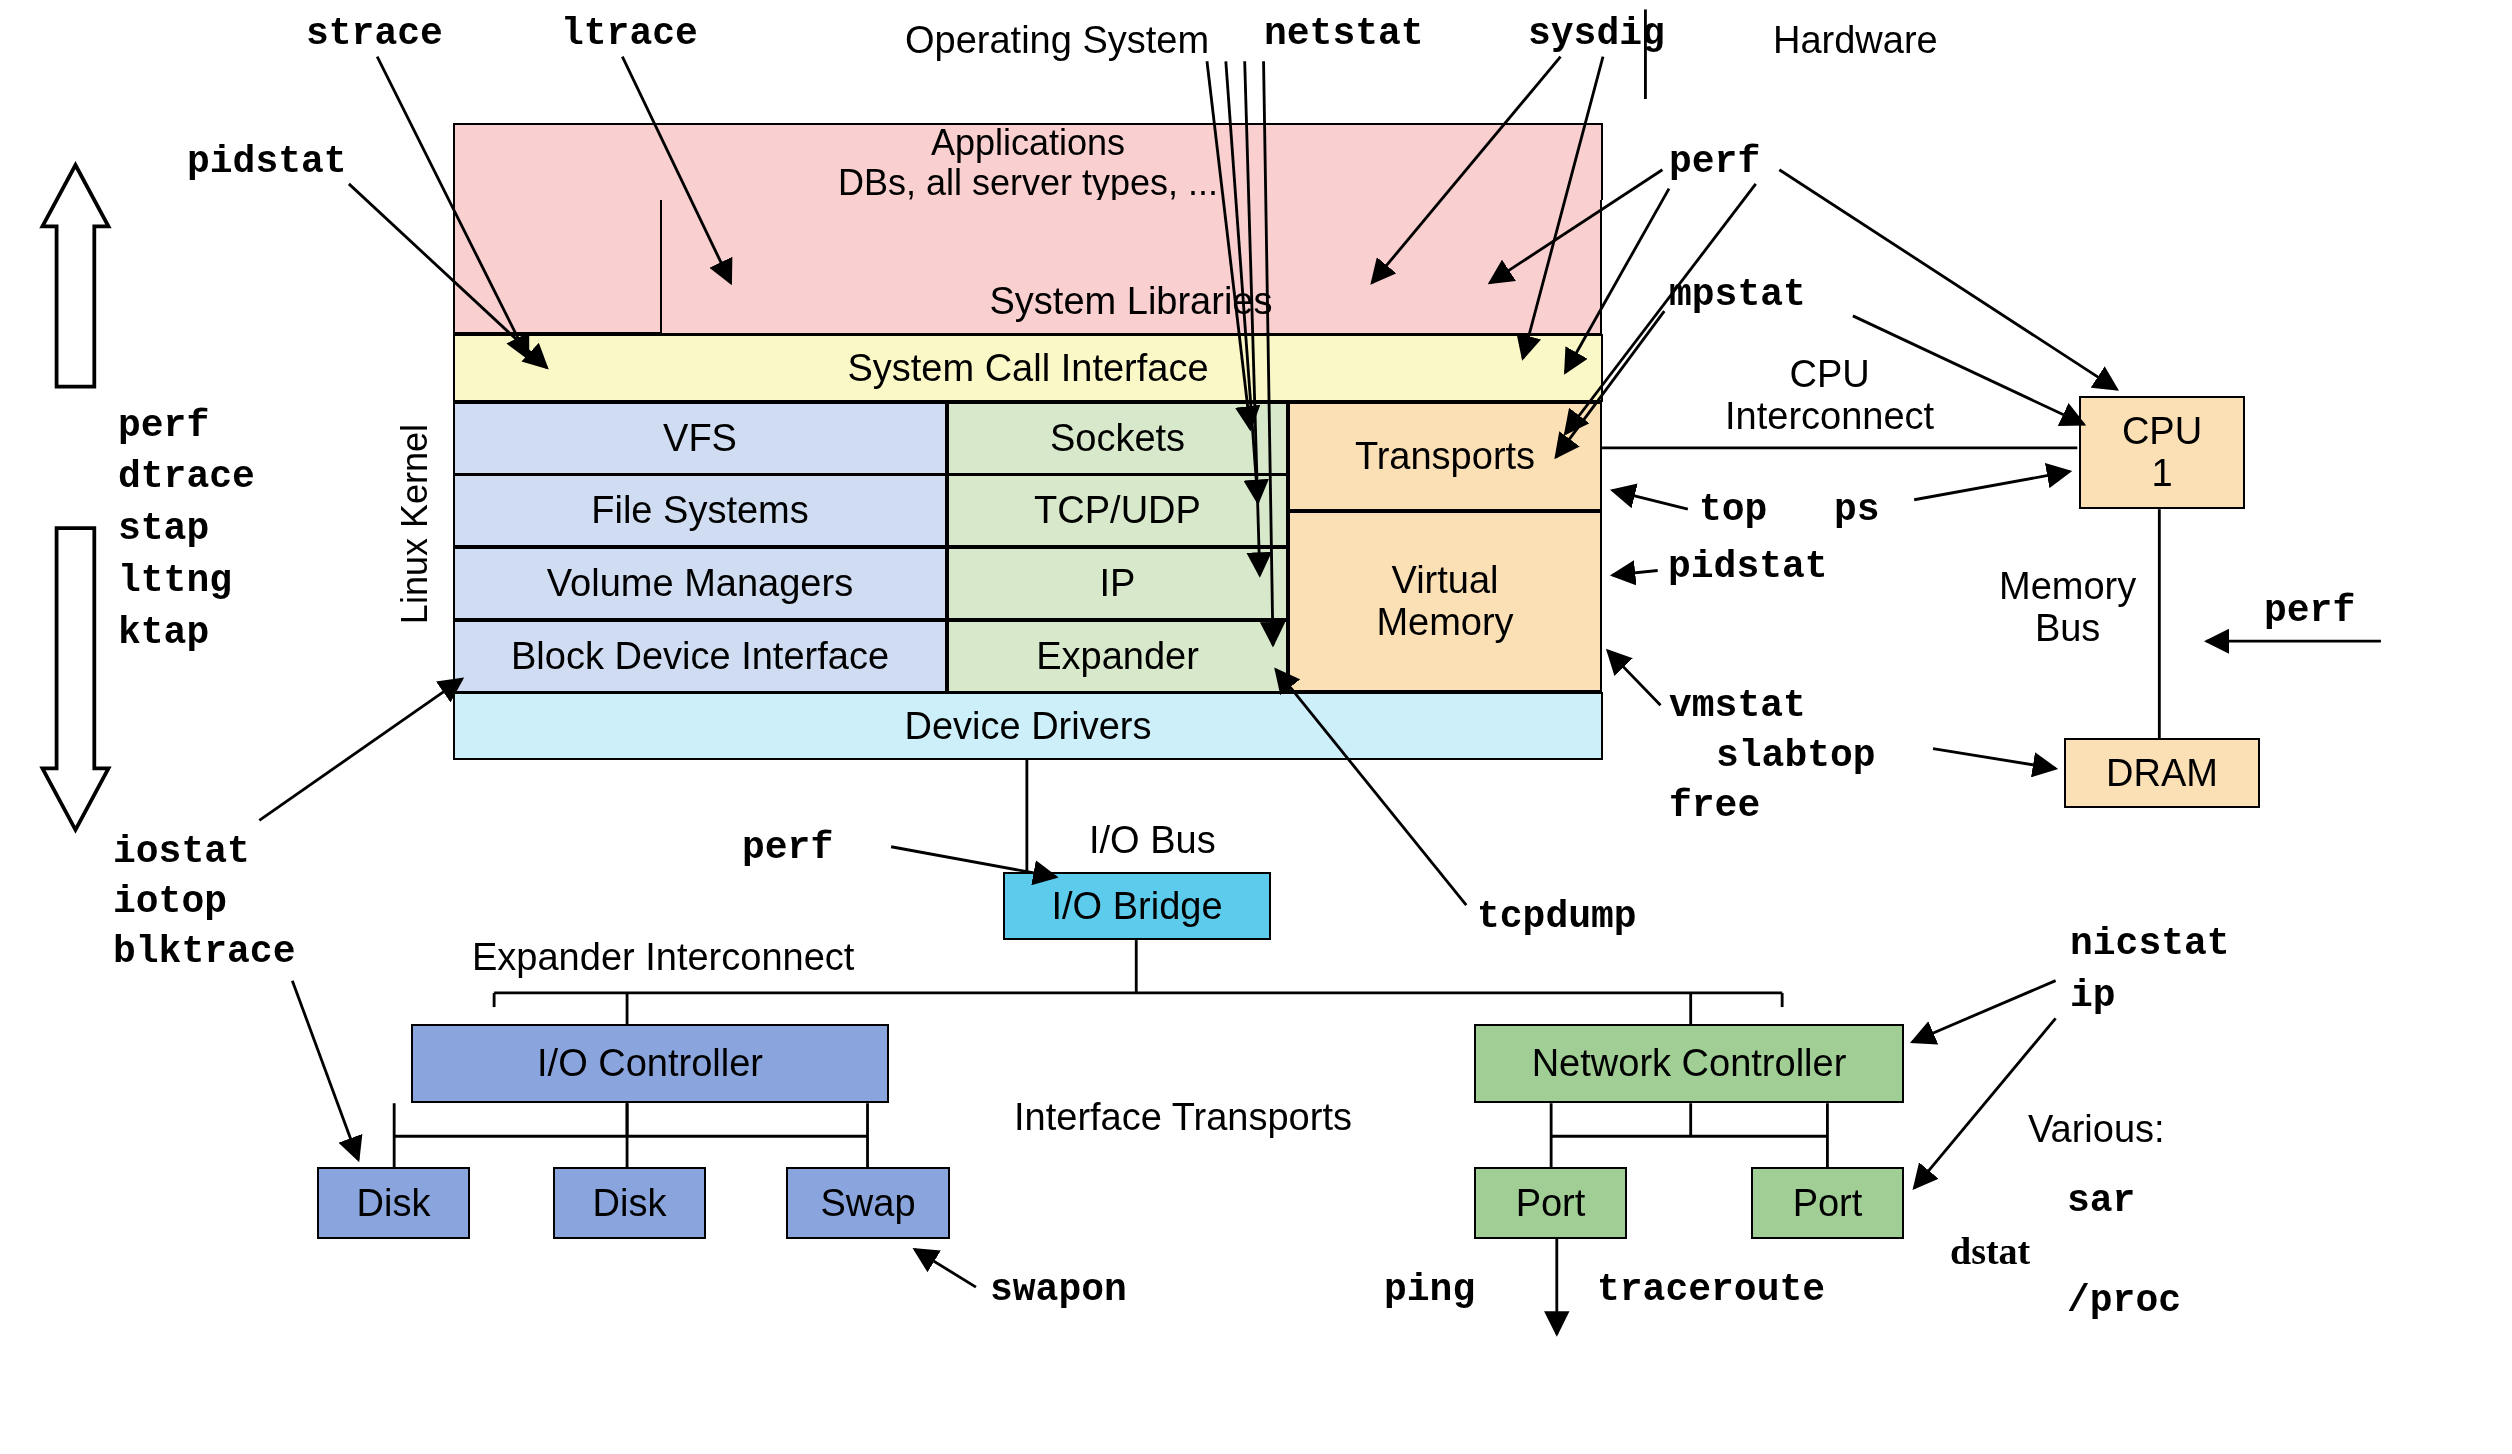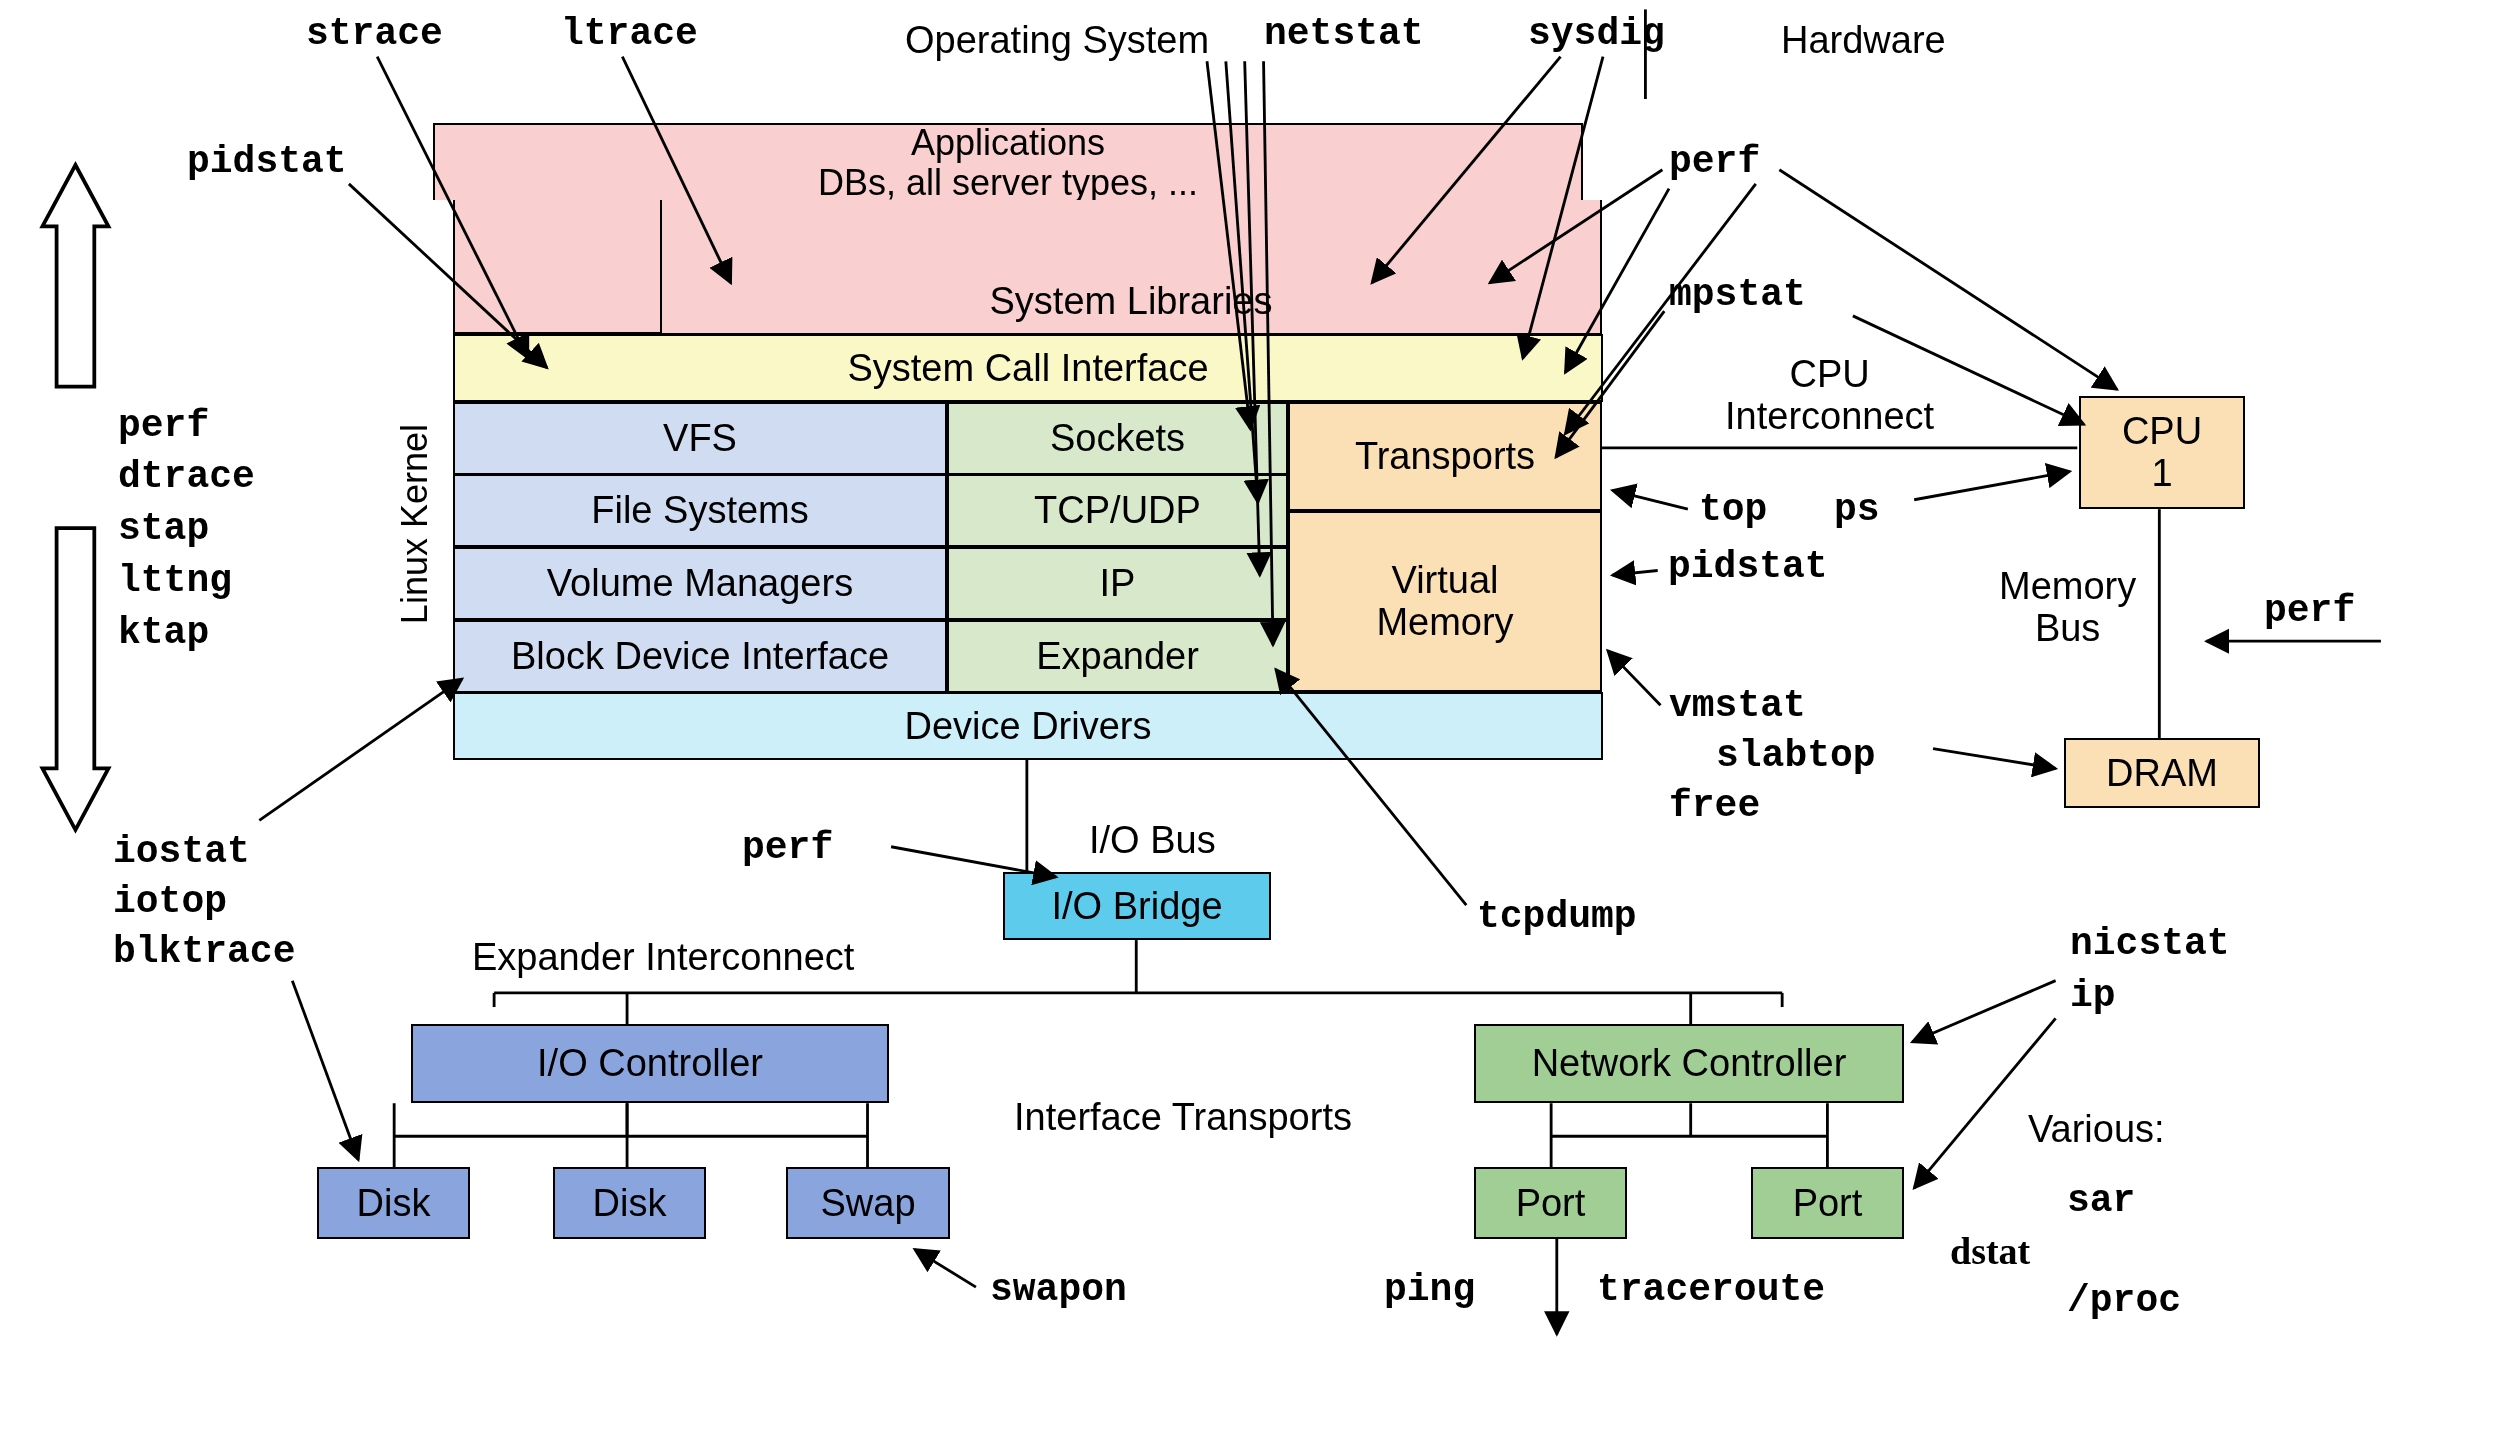--- a/index.html
+++ b/index.html
@@ -43,36 +43,36 @@
   .vlabel {
     position: absolute;
     writing-mode: vertical-rl;
     transform: rotate(180deg);
   }
 </style>
 </head>
 <body>
 
 <div class="label" style="left:905px; top:19px; font-size:38px;">Operating System</div>
-<div class="label" style="left:1773px; top:19px; font-size:38px;margin-left:8px;">Hardware</div>
+<div class="label" style="left:1773px; top:19px; font-size:38px;">Hardware</div>
 
 <div class="label mono" style="left:118px; top:404px;">perf</div>
 <div class="label mono" style="left:118px; top:455px;">dtrace</div>
 <div class="label mono" style="left:118px; top:507px;">stap</div>
 <div class="label mono" style="left:118px; top:559px;">lttng</div>
 <div class="label mono" style="left:118px; top:611px;">ktap</div>
 
 <svg class="overlay" viewBox="0 0 2664 1542" width="2512" height="1454">
 
   <polygon points="80,175 115,240 100,240 100,410 60,410 60,240 45,240" fill="white" stroke="black" stroke-width="4"></polygon>
 
   <polygon points="80,880 115,815 100,815 100,560 60,560 60,815 45,815" fill="white" stroke="black" stroke-width="4"></polygon>
 </svg>
 
-<div class="box pink" style="left:433px; top:123px; width:1150px; height:77px; border-bottom:none; font-size:36px; flex-direction:column; line-height:1.1;">
+<div class="box pink" style="left:453px; top:123px; width:1150px; height:77px; border-bottom:none; font-size:36px; flex-direction:column; line-height:1.1;">
   <span>Applications</span>
   <span>DBs, all server types, ...</span>
 </div>
 <div class="box pink" style="left:453px; top:200px; width:209px; height:134px; border-top:none; border-right:none;"></div>
 <div class="box pink" style="left:660px; top:267px; width:942px; height:68px;">
     <span>System Libraries</span>
   </div>
 
 <div class="box pink" style="left:660px; top:200px; width:942px; height:69px; border-bottom:none; border-top:none;"></div>
 

